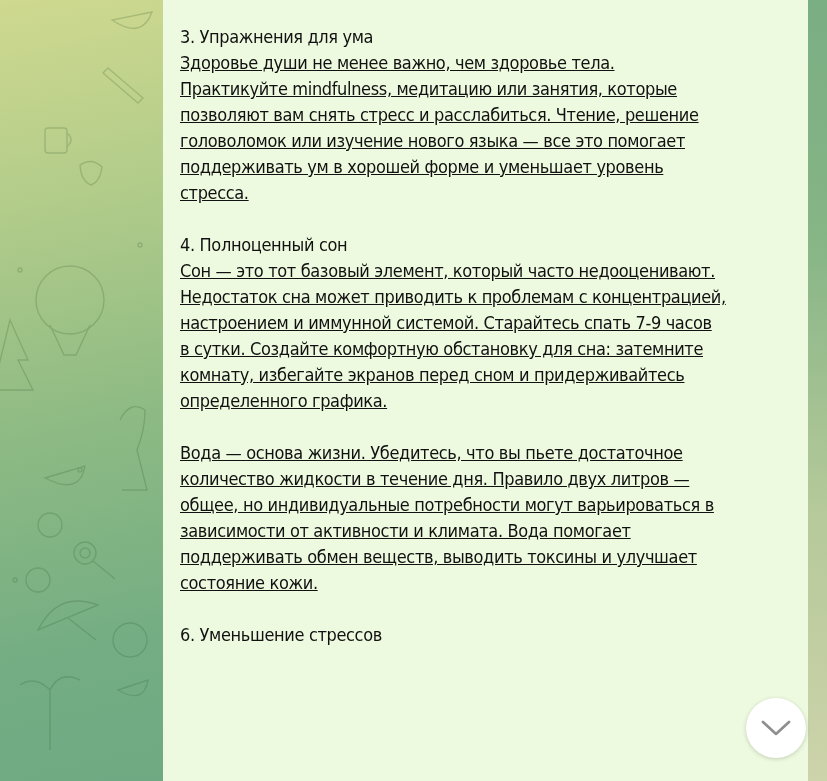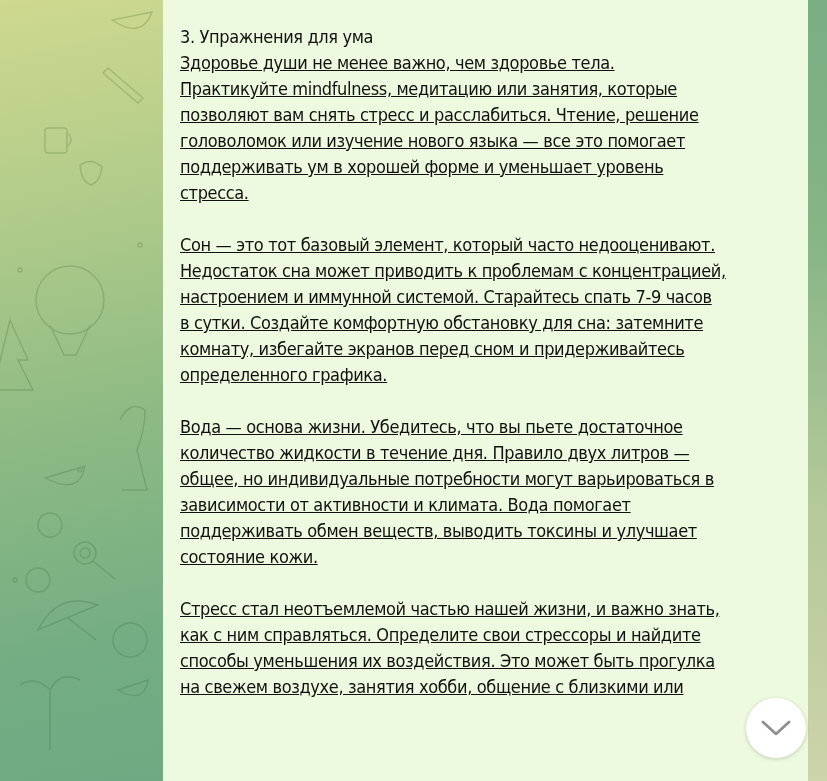--- a/index.html
+++ b/index.html
@@ -132,40 +132,38 @@
   <div class="section">
     <p class="section-title">3. Упражнения для ума</p>
     <p class="section-body">Здоровье души не менее важно, чем здоровье тела.
 Практикуйте mindfulness, медитацию или занятия, которые
 позволяют вам снять стресс и расслабиться. Чтение, решение
 головоломок или изучение нового языка — все это помогает
 поддерживать ум в хорошей форме и уменьшает уровень
 стресса.</p>
   </div>
   <div class="section">
+    <p class="section-title">4. Полноценный сон</p>
     <p class="section-body">Сон — это тот базовый элемент, который часто недооценивают.
 Недостаток сна может приводить к проблемам с концентрацией,
 настроением и иммунной системой. Старайтесь спать 7-9 часов
 в сутки. Создайте комфортную обстановку для сна: затемните
 комнату, избегайте экранов перед сном и придерживайтесь
 определенного графика.</p>
   </div>
   <div class="section">
     <p class="section-body">Вода — основа жизни. Убедитесь, что вы пьете достаточное
 количество жидкости в течение дня. Правило двух литров —
 общее, но индивидуальные потребности могут варьироваться в
 зависимости от активности и климата. Вода помогает
 поддерживать обмен веществ, выводить токсины и улучшает
 состояние кожи.</p>
   </div>
   <div class="section">
-    <p class="section-body">Стресс стал неотъемлемой частью нашей жизни, и важно знать,
-как с ним справляться. Определите свои стрессоры и найдите
-способы уменьшения их воздействия. Это может быть прогулка
-на свежем воздухе, занятия хобби, общение с близкими или</p>
+    <p class="section-title">6. Уменьшение стрессов</p>
   </div>
 </div>
 
 <div class="scroll-down-btn">
   <svg width="30" height="18" viewBox="0 0 30 18">
     <path d="M2 3 L15 15 L28 3" fill="none" stroke="#8e8e8e" stroke-width="2.6" stroke-linecap="round" stroke-linejoin="round"></path>
   </svg>
 </div>
 
 </body></html>

